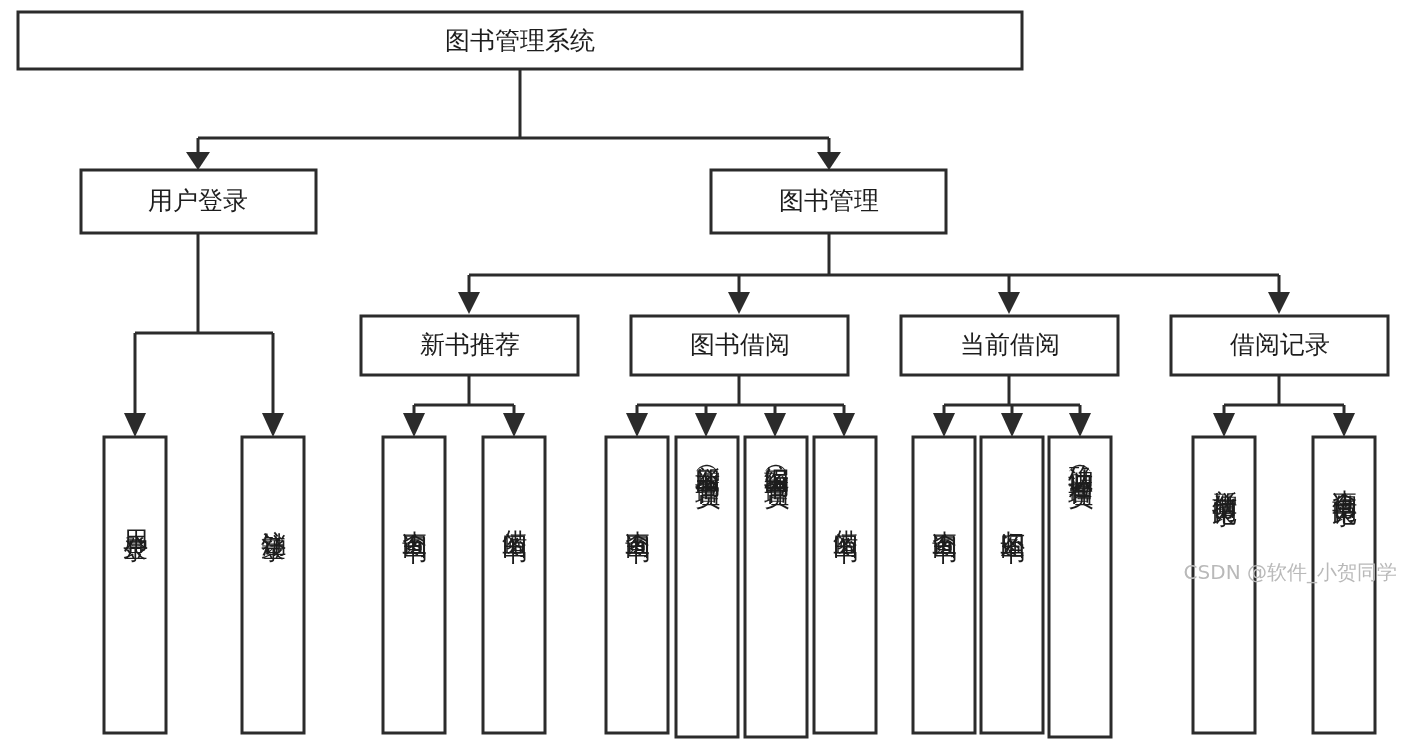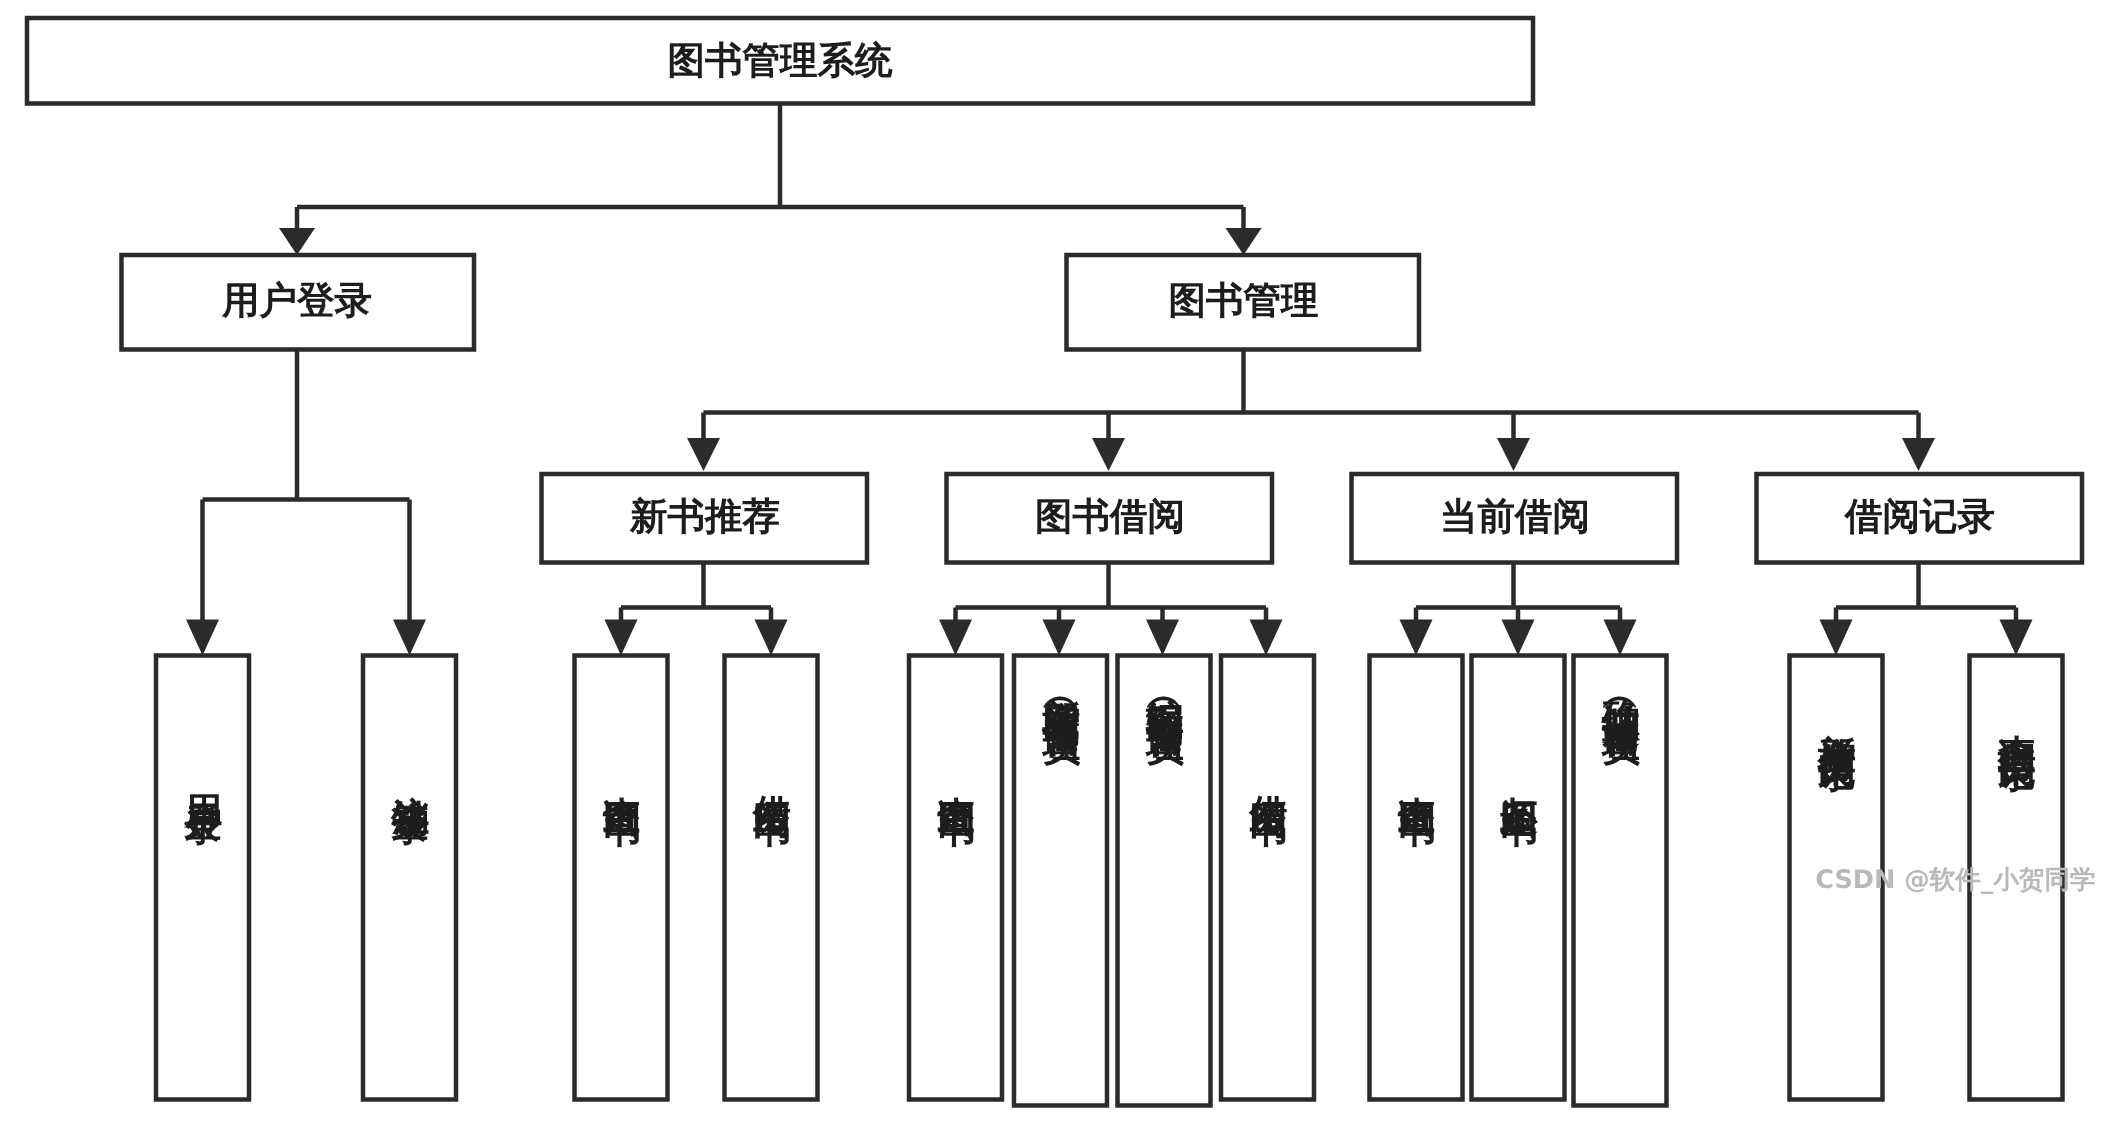--- a/index.html
+++ b/index.html
@@ -12,21 +12,20 @@
     height: 747px;
     font-family: "DejaVu Sans", "Liberation Sans", sans-serif;
     position: relative;
     overflow: hidden;
   }
   #diagram-root {
     position: absolute;
     left: 0; top: 0;
     width: 1405px;
     height: 602px;
-    font-weight: bold;
   }
   svg.diagram {
     display: block;
     width: 1405px;
     height: 747px;
   }
   .node-box {
     fill: #ffffff;
     stroke: #2b2b2b;
     stroke-width: 3;
@@ -66,23 +65,23 @@
     font-family: "DejaVu Sans", "Liberation Sans", sans-serif;
     font-size: 25px;
     line-height: 1.05;
     color: #1d1d1d;
     letter-spacing: 3px;
     white-space: nowrap;
   }
   .watermark {
     position: absolute;
     right: 8px;
-    bottom: 4px;
-    font-family: "DejaVu Sans", "Liberation Sans", sans-serif;
-    font-size: 17px;
+    bottom: 16px;
+    font-family: "DejaVu Sans", "Liberation Sans", sans-serif;
+    font-size: 20px;
     color: #b9b9b9;
     white-space: nowrap;
     user-select: none;
   }
 </style>
 </head>
 <body>
 
 <div id="diagram-root">
 

